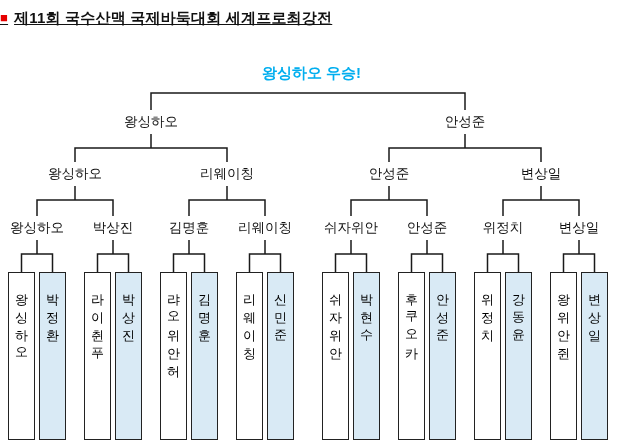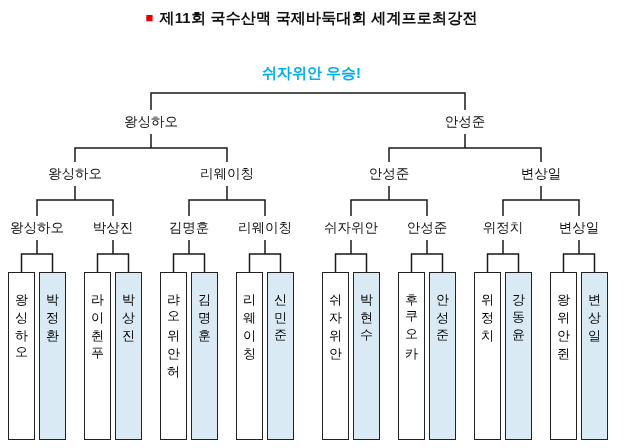--- a/index.html
+++ b/index.html
@@ -2,22 +2,22 @@
 <html style="--accent-red: #e60000; --champion-blue: #00aeef; --highlight-box: #d9eaf5; --line-color: #1a1a1a;"><head>
 <meta charset="utf-8">
 <style>
   html,body { margin:0; padding:0; background:#fff; }
   body { font-family: "Liberation Sans", "DejaVu Sans", sans-serif; }
   #stage {
     position:relative; width:623px; height:448px; background:#ffffff;
     overflow:hidden; color:#111;
   }
   .title-row {
-    position:absolute; top:9px; left:0; width:623px; text-align:center;
-    font-size:15px; font-weight:bold; color:#111; letter-spacing:0.2px;
+    position:absolute; top:9px; left:0; width:623px; text-align:left;
+    font-size:15px; font-weight:bold; color:#111; letter-spacing:0.2px;text-decoration:underline;
   }
   .title-row .sq {
     color: var(--accent-red, #e60000);
     font-size:13px; margin-right:6px; vertical-align:1px;
   }
   .champion-row {
     position:absolute; top:64px; left:0; width:623px; text-align:center;
     font-size:15px; font-weight:bold; color: var(--champion-blue, #00aeef);
   }
   svg.lines { position:absolute; top:0; left:0; }
@@ -42,21 +42,21 @@
 </style>
 </head>
 <body>
 
 <div id="stage">
 
   <div class="title-row">
     <span class="sq">■</span><span>제11회 국수산맥 국제바둑대회 세계프로최강전</span>
   </div>
 
-  <div class="champion-row">쉬자위안 우승!</div>
+  <div class="champion-row">왕싱하오 우승!</div>
 
   <svg class="lines" width="623" height="448" viewBox="0 0 623 448" aria-hidden="true">
 
     <path d="M151,110 V93 H465 V110"></path>
 
     <path d="M151,134 V148 M75,162 V148 H227 V162"></path>
     <path d="M465,134 V148 M389,162 V148 H541 V162"></path>
 
     <path d="M75,186 V200 M37,216 V200 H113 V216"></path>
     <path d="M227,186 V200 M189,216 V200 H265 V216"></path>

